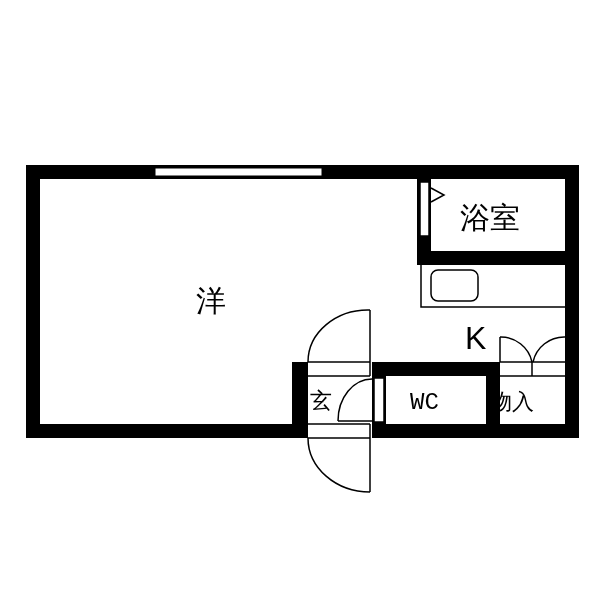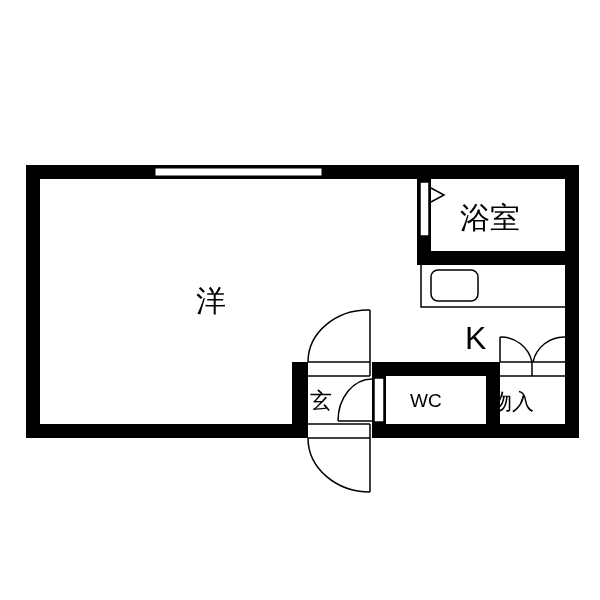--- a/index.html
+++ b/index.html
@@ -63,14 +63,14 @@
     <rect x="374" y="378" width="10" height="44" fill="#fff"></rect>
     <path d="M372,379 A34,42 0 0 0 338,421"></path>
     <line x1="338" y1="421" x2="372" y2="421"></line>
   </g>
 </svg>
 
 <div class="lbl" style="left:196px;top:286px;font-size:30px;">洋</div>
 <div class="lbl" style="left:460px;top:203px;font-size:30px;">浴室</div>
 <div class="lbl" style="left:465px;top:322px;font-size:32px;font-family:'Liberation Sans',sans-serif;">K</div>
 <div class="lbl" style="left:310px;top:390px;font-size:22px;">玄</div>
-<div class="lbl" style="left:410px;top:391px;font-size:19px;font-family:Liberation Sans, sans-serif;">WC</div>
+<div class="lbl" style="left:410px;top:391px;font-size:24px;font-family:Liberation Mono, monospace;">WC</div>
 <div class="lbl" style="left:490px;top:391px;font-size:22px;">物入</div>
 
 </body></html>

